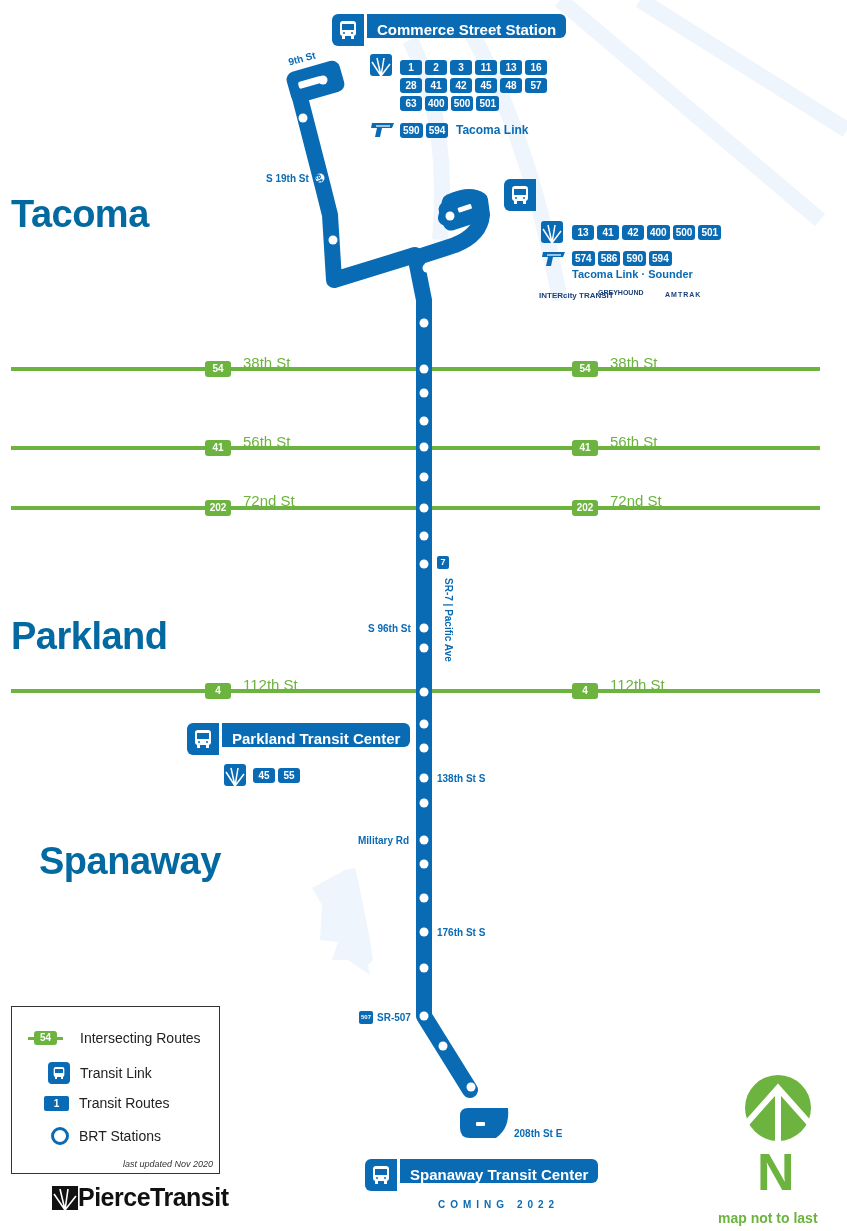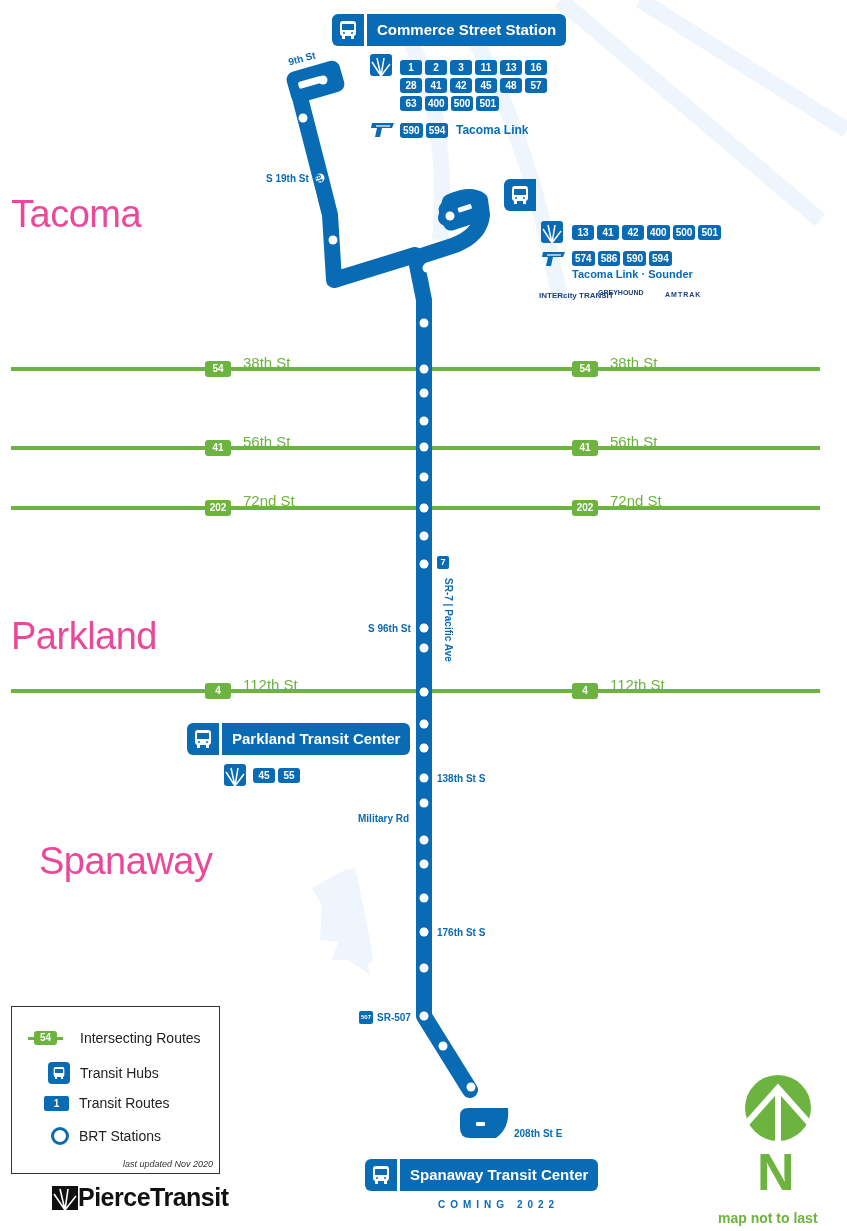--- a/index.html
+++ b/index.html
@@ -1,20 +1,20 @@
 <!DOCTYPE html>
 <html><head>
 <meta charset="utf-8">
 <style>
   html,body{margin:0;padding:0;background:#fff;}
   body{width:847px;height:1231px;position:relative;overflow:hidden;font-family:"Liberation Sans","DejaVu Sans",sans-serif;}
   .abs{position:absolute;}
   svg.map{position:absolute;left:0;top:0;}
-  .city{position:absolute;color:#ec4899;font-weight:normal;font-size:38px;letter-spacing:-0.5px;}
-  .hub{position:absolute;display:flex;height:32px;}
+  .city{position:absolute;color:#0369a1;font-weight:bold;font-size:38px;letter-spacing:-0.5px;}
+  .hub{position:absolute;display:flex;height:24px;}
   .hub .ico{width:32px;height:32px;background:#0a6bb5;border-radius:6px 0 0 6px;display:flex;align-items:center;justify-content:center;margin-right:3px;}
   .hub .name{background:#0a6bb5;color:#fff;font-weight:bold;font-size:15px;line-height:32px;padding:0 10px;border-radius:0 6px 6px 0;white-space:nowrap;}
   .routes{position:absolute;display:flex;flex-wrap:wrap;gap:3px;}
   .rt{background:#0a6bb5;color:#fff;font-weight:bold;font-size:10px;height:15px;line-height:15px;min-width:22px;padding:0 3px;box-sizing:border-box;text-align:center;border-radius:3px;}
   .lbl{position:absolute;color:#0a6bb5;font-weight:bold;font-size:10px;white-space:nowrap;}
   .glbl{position:absolute;color:#6db33f;font-weight:normal;font-size:15px;white-space:nowrap;}
   .gbadge{position:absolute;background:#6db33f;color:#fff;font-weight:bold;font-size:10px;height:16px;line-height:16px;text-align:center;border-radius:3px;padding:0 4px;min-width:18px;}
   .pt-ico{position:absolute;width:22px;height:22px;background:#0a6bb5;border-radius:3px;overflow:hidden;}
   .st-ico{position:absolute;}
   .legend{position:absolute;left:11px;top:1006px;width:209px;height:168px;border:1px solid #333;box-sizing:border-box;}
@@ -182,21 +182,21 @@
 <div class="lbl" style="left:665px;top:291px;font-size:7px;color:#1a3f7a;letter-spacing:1px;">AMTRAK</div>
 
 <div class="lbl" style="left:288px;top:53px;transform:rotate(-15deg);">9th St</div>
 <div class="lbl" style="left:316px;top:150px;transform:rotate(72deg);transform-origin:left top;">Market St</div>
 <div class="lbl" style="left:266px;top:173px;">S 19th St</div>
 <div class="lbl" style="left:420px;top:243px;transform:rotate(-20deg);">E 26th St</div>
 <div class="lbl" style="left:454px;top:578px;transform:rotate(90deg);transform-origin:left top;">SR-7 | Pacific Ave</div>
 <div class="abs" style="left:437px;top:556px;width:12px;height:13px;background:#0a6bb5;color:#fff;font-size:9px;font-weight:bold;text-align:center;line-height:13px;border-radius:2px;">7</div>
 <div class="lbl" style="left:368px;top:623px;">S 96th St</div>
 <div class="lbl" style="left:437px;top:773px;">138th St S</div>
-<div class="lbl" style="left:358px;top:813px;">Military Rd</div>
+<div class="lbl" style="left:358px;top:835px;">Military Rd</div>
 <div class="lbl" style="left:437px;top:927px;">176th St S</div>
 <div class="abs" style="left:359px;top:1011px;width:14px;height:13px;background:#0a6bb5;color:#fff;font-size:6px;font-weight:bold;text-align:center;line-height:13px;border-radius:2px;">507</div>
 <div class="lbl" style="left:377px;top:1012px;">SR-507</div>
 <div class="lbl" style="left:514px;top:1128px;">208th St E</div>
 
 <div class="gbadge" style="left:205px;top:361px;">54</div>
 <div class="glbl" style="left:243px;top:354px;">38th St</div>
 <div class="gbadge" style="left:572px;top:361px;">54</div>
 <div class="glbl" style="left:610px;top:354px;">38th St</div>
 
@@ -264,21 +264,21 @@
   </div>
   <div class="leg-row" style="left:36px;top:55px;">
     <span style="width:22px;height:22px;background:#0a6bb5;border-radius:4px;display:inline-flex;align-items:center;justify-content:center;">
       <svg width="12" height="14" viewBox="0 0 18 20">
           <rect x="1" y="1" width="16" height="15" rx="3" fill="#fff"></rect>
           <rect x="3" y="4" width="12" height="6" fill="#0a6bb5"></rect>
           <rect x="3" y="15" width="3" height="4" fill="#fff"></rect>
           <rect x="12" y="15" width="3" height="4" fill="#fff"></rect>
         </svg>
     </span>
-    <span style="margin-left:10px;">Transit Hubs</span>
+    <span style="margin-left:10px;">Transit Link</span>
   </div>
   <div class="leg-row" style="left:32px;top:88px;">
     <span style="background:#0a6bb5;color:#fff;font-size:10px;font-weight:bold;width:25px;text-align:center;border-radius:2px;line-height:15px;">1</span>
     <span style="margin-left:10px;">Transit Routes</span>
   </div>
   <div class="leg-row" style="left:39px;top:120px;justify-content:space-between;">
     <span style="width:12px;height:12px;border:3px solid #0a6bb5;border-radius:50%;display:inline-block;"></span>
     <span style="margin-left:10px;">BRT Stations</span>
   </div>
   <div class="abs" style="right:6px;bottom:4px;font-size:9px;font-style:italic;color:#333;">last updated Nov 2020</div>

